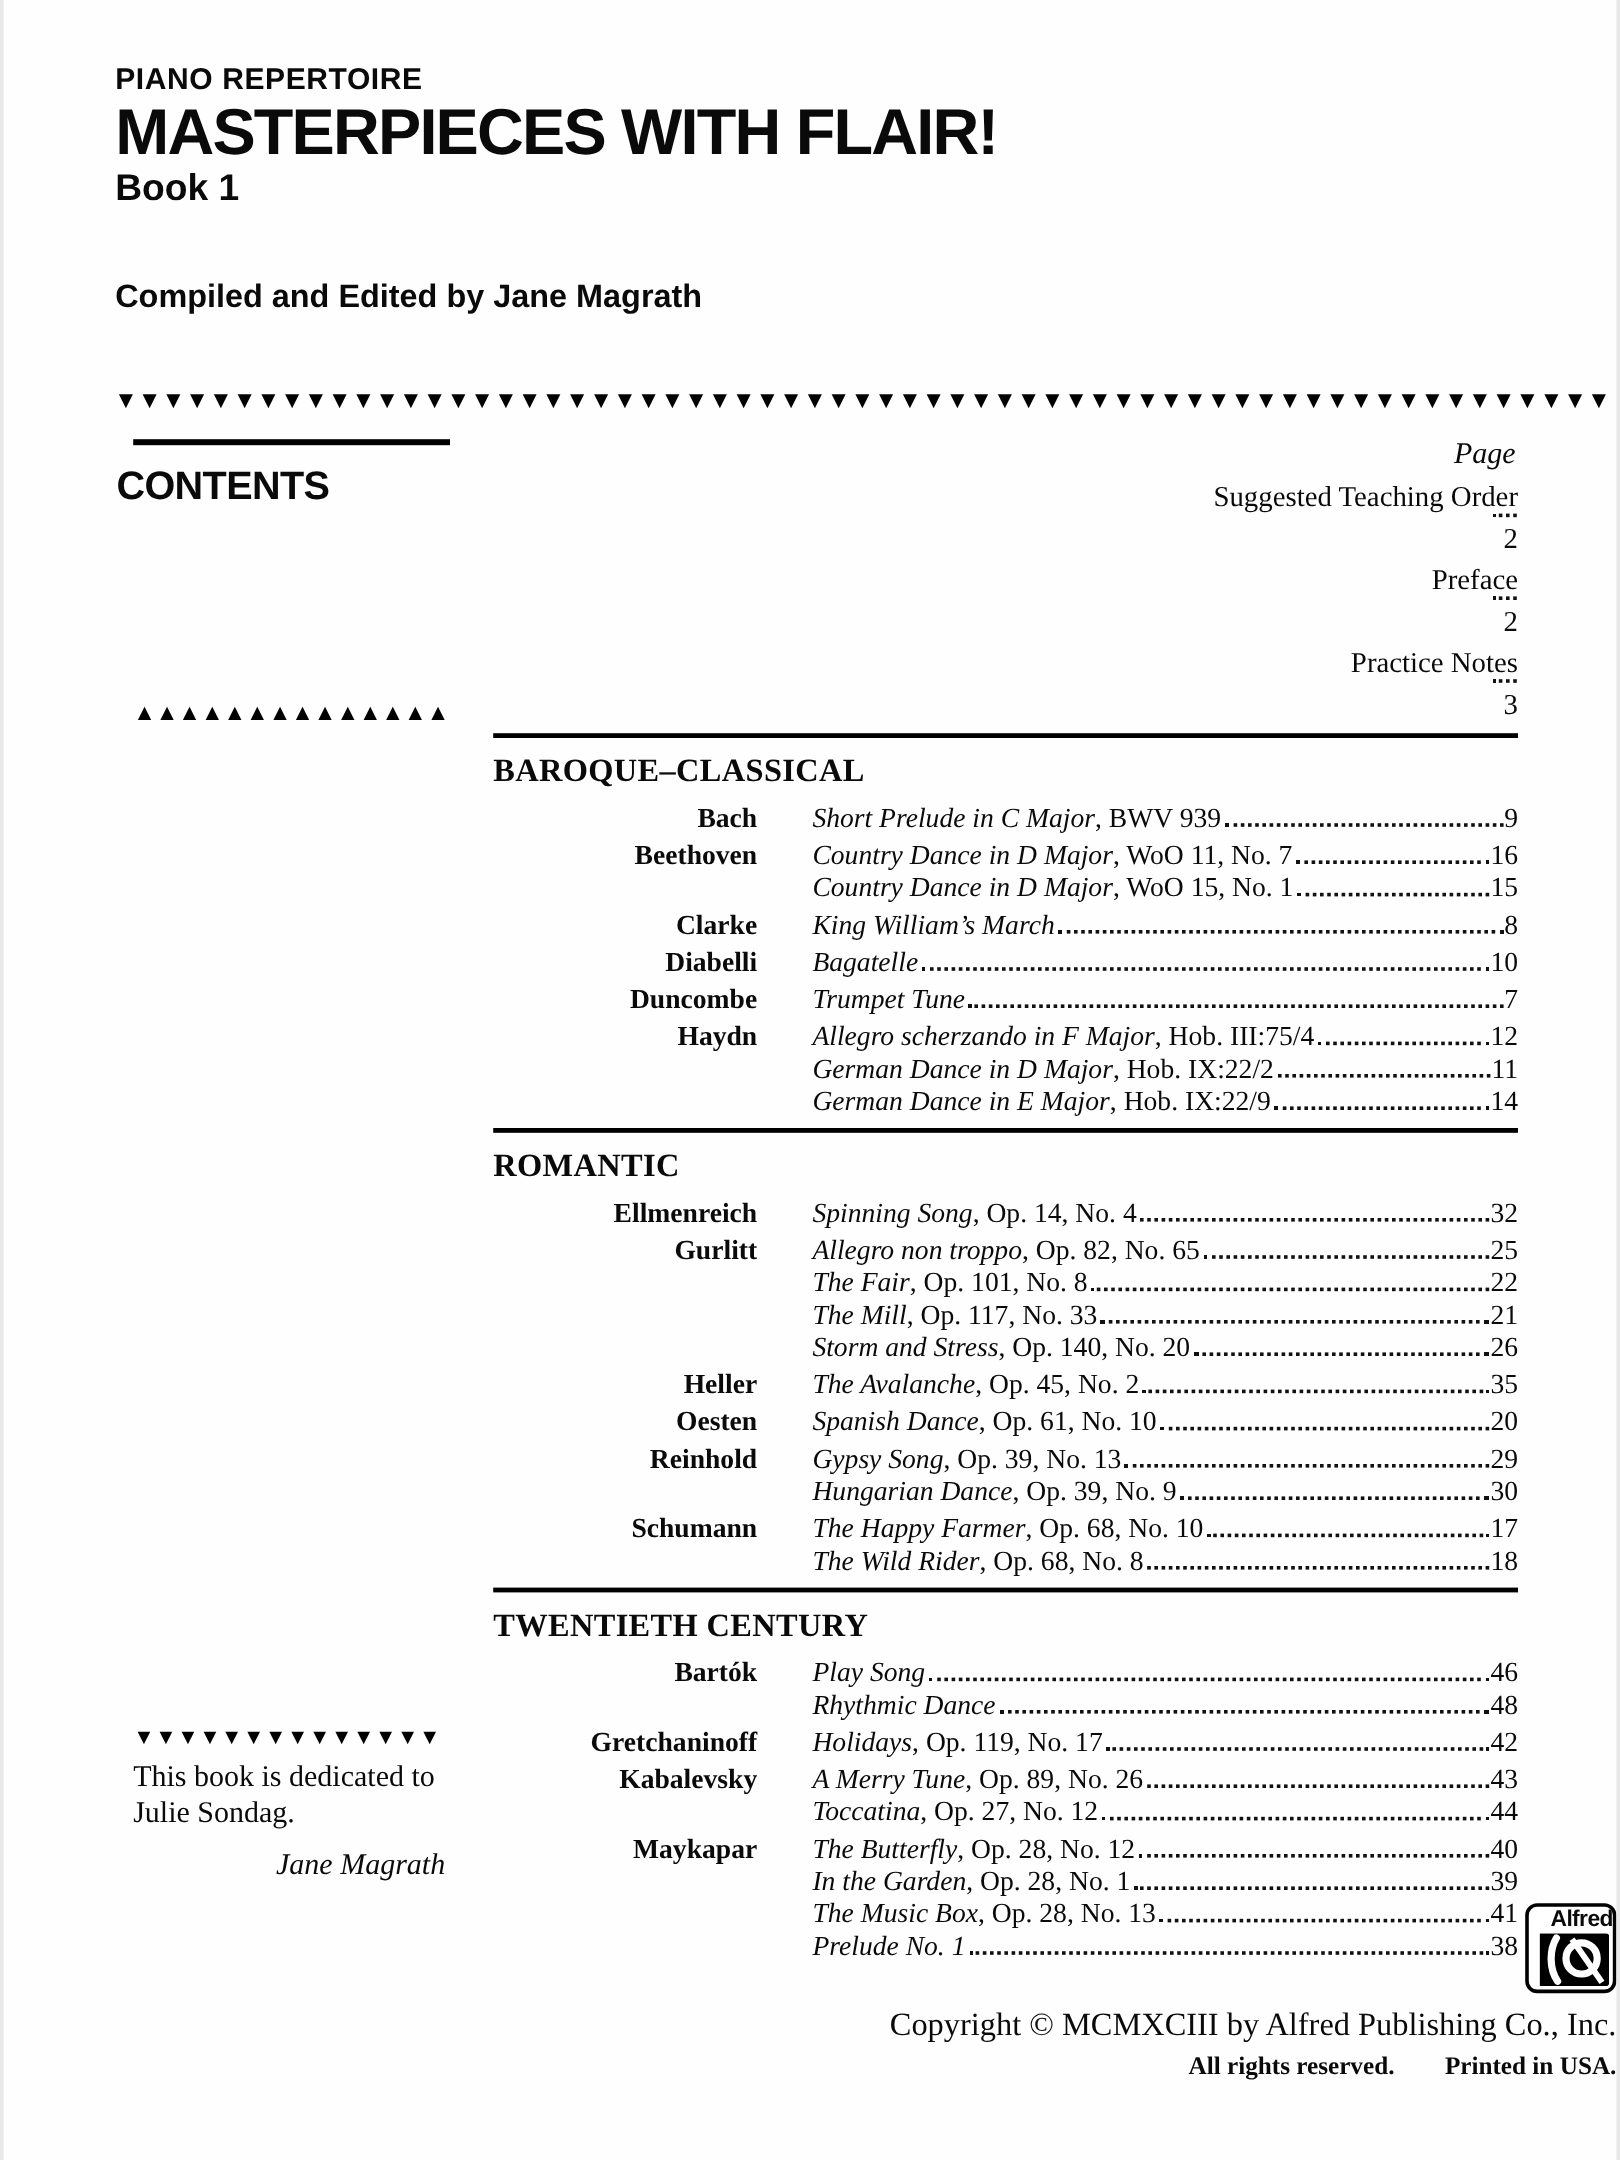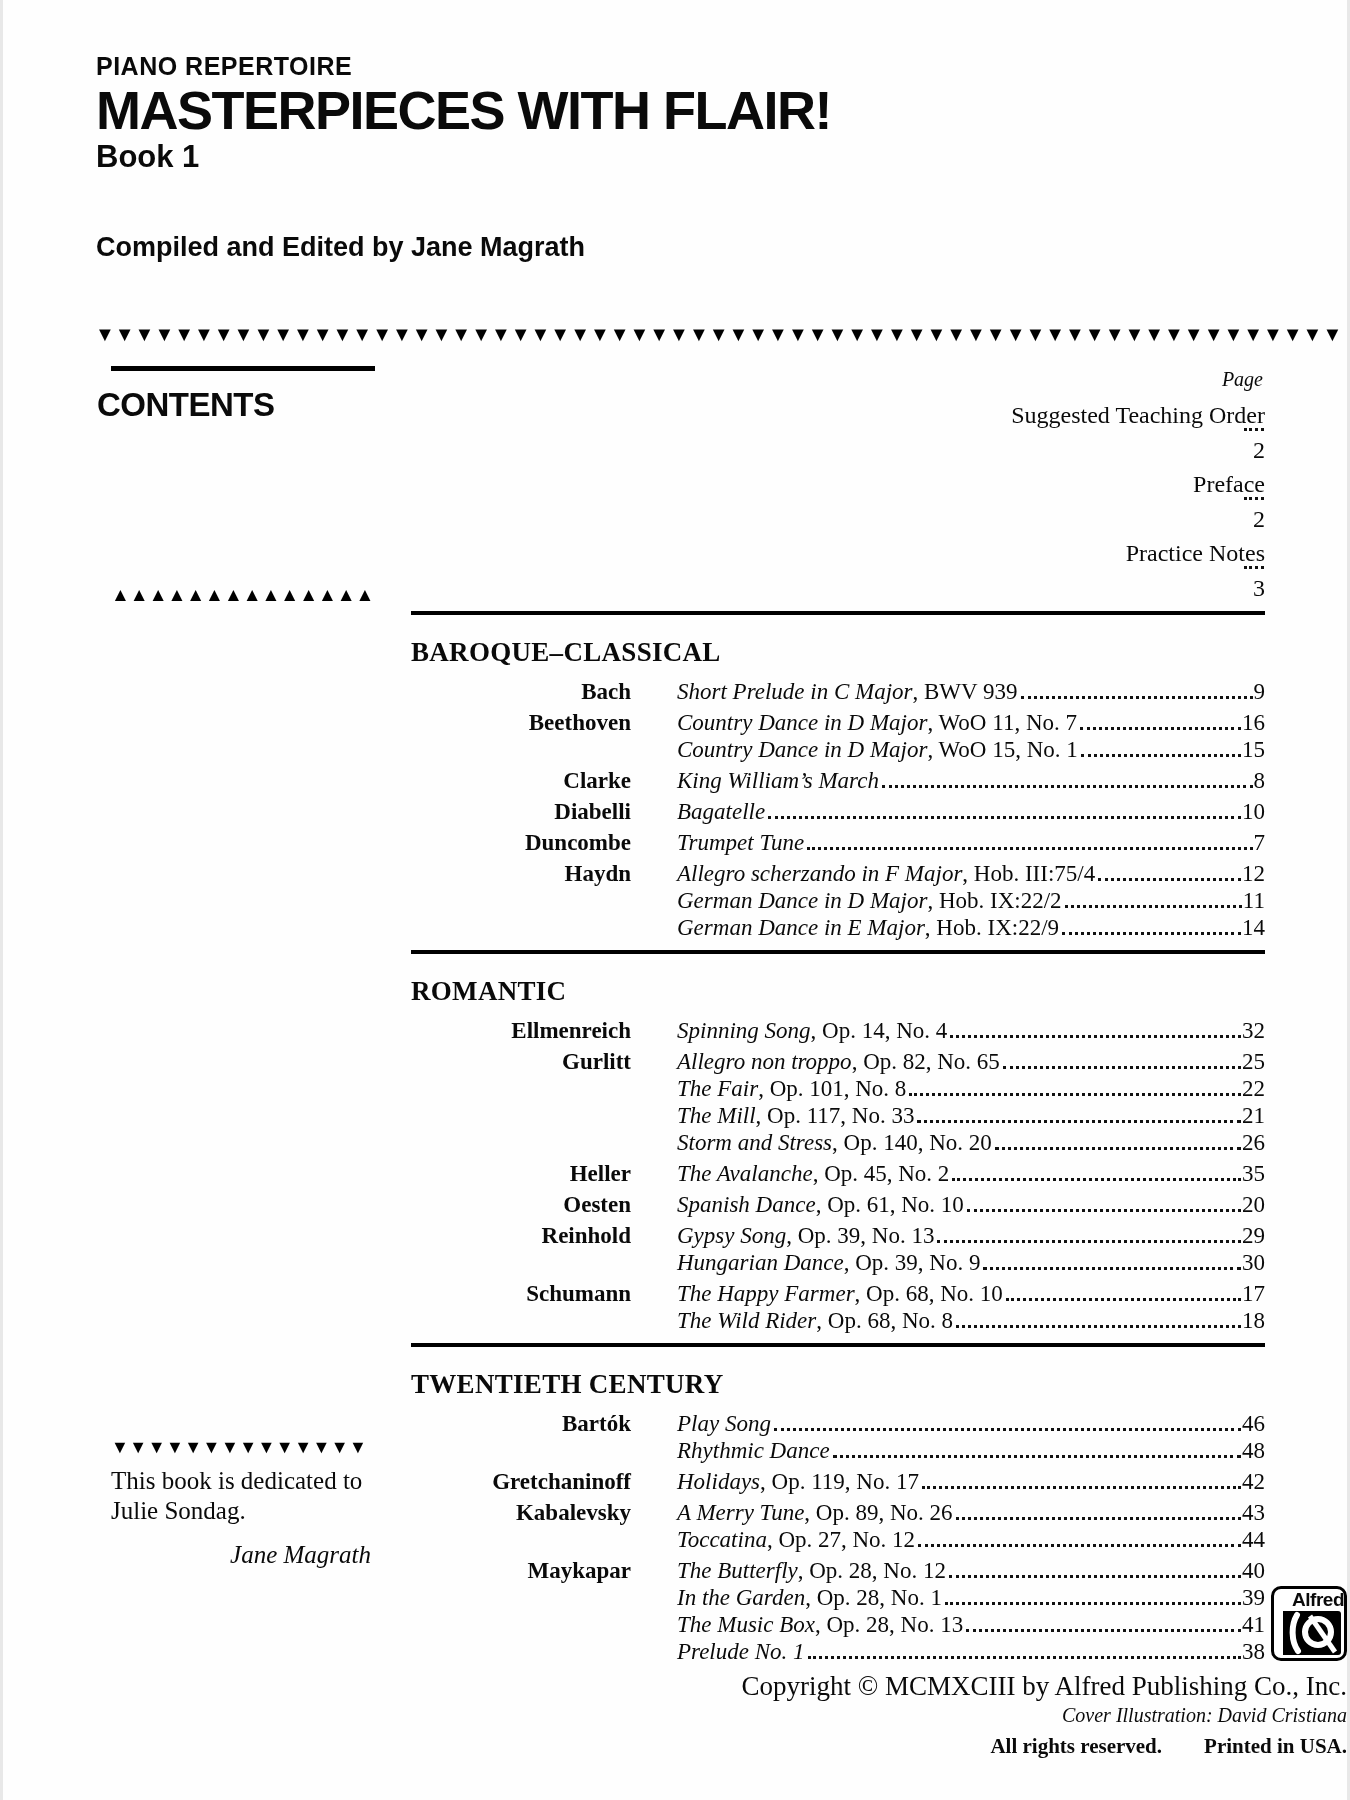--- a/index.html
+++ b/index.html
@@ -25,28 +25,28 @@
   
   .contents-rule{position:absolute;left:108px;top:366px;width:264px;height:5px;background:#000;}
   .contents-label{position:absolute;left:94px;top:386px;font-family:"Liberation Sans",sans-serif;
                   font-weight:bold;font-size:33px;letter-spacing:-.5px;}
 
   .dedication{position:absolute;left:108px;top:1438px;width:262px;font-size:25px;line-height:30px;}
   .dedication .sig{text-align:right;font-style:italic;margin-top:14px;padding-right:2px;}
 
   
   .content{position:absolute;left:408px;top:364px;width:854px;}
-  .page-label{text-align:right;font-style:italic;font-size:20px;line-height:30px;height:30px;padding-right:2px;}
+  .page-label{text-align:right;font-style:italic;font-size:25px;line-height:30px;height:30px;padding-right:2px;}
 
   .row{display:flex;align-items:flex-end;font-size:24px;line-height:26px;flex-direction:column;}
   .front .row{margin-top:8px;}
   .leader{flex:1 1 auto;border-bottom:3px dotted #111;margin:0 1px 6px 3px;min-width:20px;}
   .pageno{flex:0 0 auto;text-align:right;}
 
-  .section{border-top:4px solid #000;margin-top:10px;padding-top:23px;}
+  .section{border-top:4px solid #000;margin-top:10px;padding-top:13px;}
   .section-heading{font-weight:bold;font-size:27px;line-height:29px;letter-spacing:.3px;}
   .entries{margin-top:12px;}
   .entry{display:flex;align-items:flex-end;font-size:23px;line-height:25px;margin-bottom:2px;}
   .entry.group-start{margin-top:6px;}
   .composer{flex:0 0 220px;text-align:right;font-weight:bold;}
   .titlegroup{flex:0 0 auto;margin-left:46px;max-width:560px;}
   .title-italic{font-style:italic;}
   .entry .leader{margin-bottom:5px;}
 
   
@@ -428,17 +428,16 @@
       <div class="logo-mark">
         <svg width="58" height="44" viewBox="0 0 58 44" xmlns="http://www.w3.org/2000/svg">
           <rect x="0" y="0" width="58" height="44" fill="#000"></rect>
           <path d="M14,4 C8,14 8,30 15,40" stroke="#fff" stroke-width="6" fill="none" stroke-linecap="round"></path>
           <circle cx="35" cy="21" r="13" stroke="#fff" stroke-width="6" fill="none"></circle>
           <line x1="27" y1="5" x2="52" y2="41" stroke="#fff" stroke-width="5"></line>
         </svg>
       </div>
     </div>
     <div class="copyright">Copyright © MCMXCIII by Alfred Publishing Co., Inc.</div>
-    <div class="cover-ill">Cover Illustration: David Cristiana</div>
     <div class="rights"><span>All rights reserved.</span><span class="gap"></span><span>Printed in USA.</span></div>
   </div>
 
 </div>
 
 </body></html>

